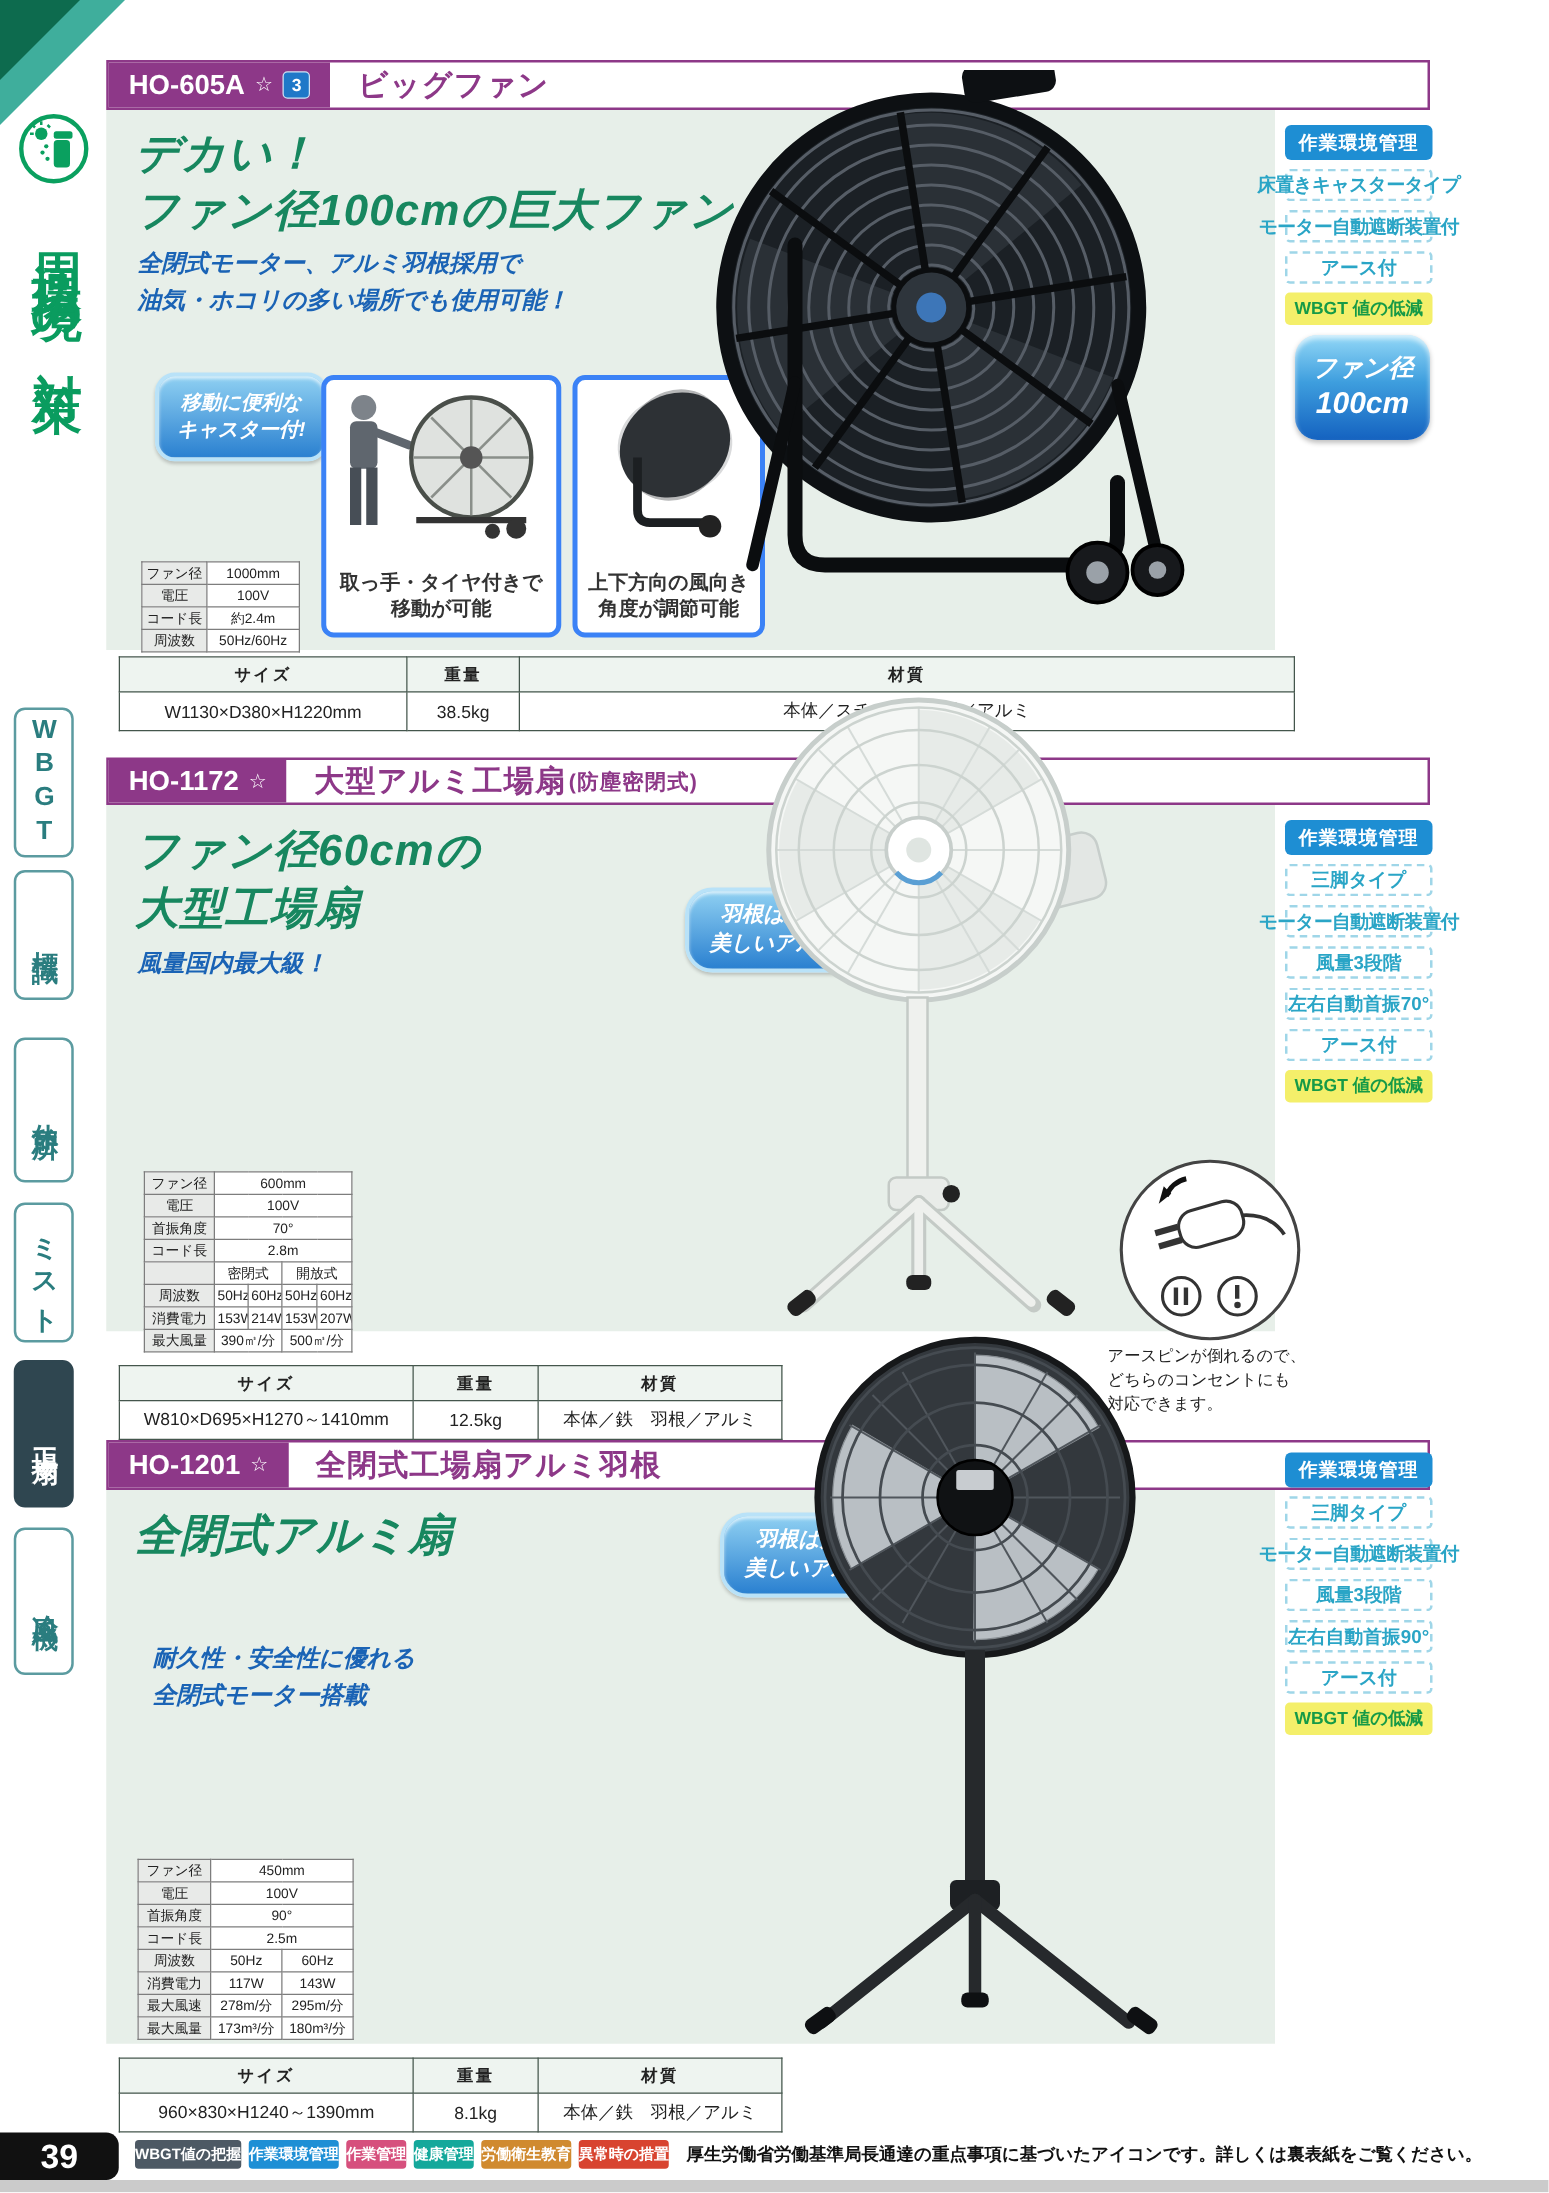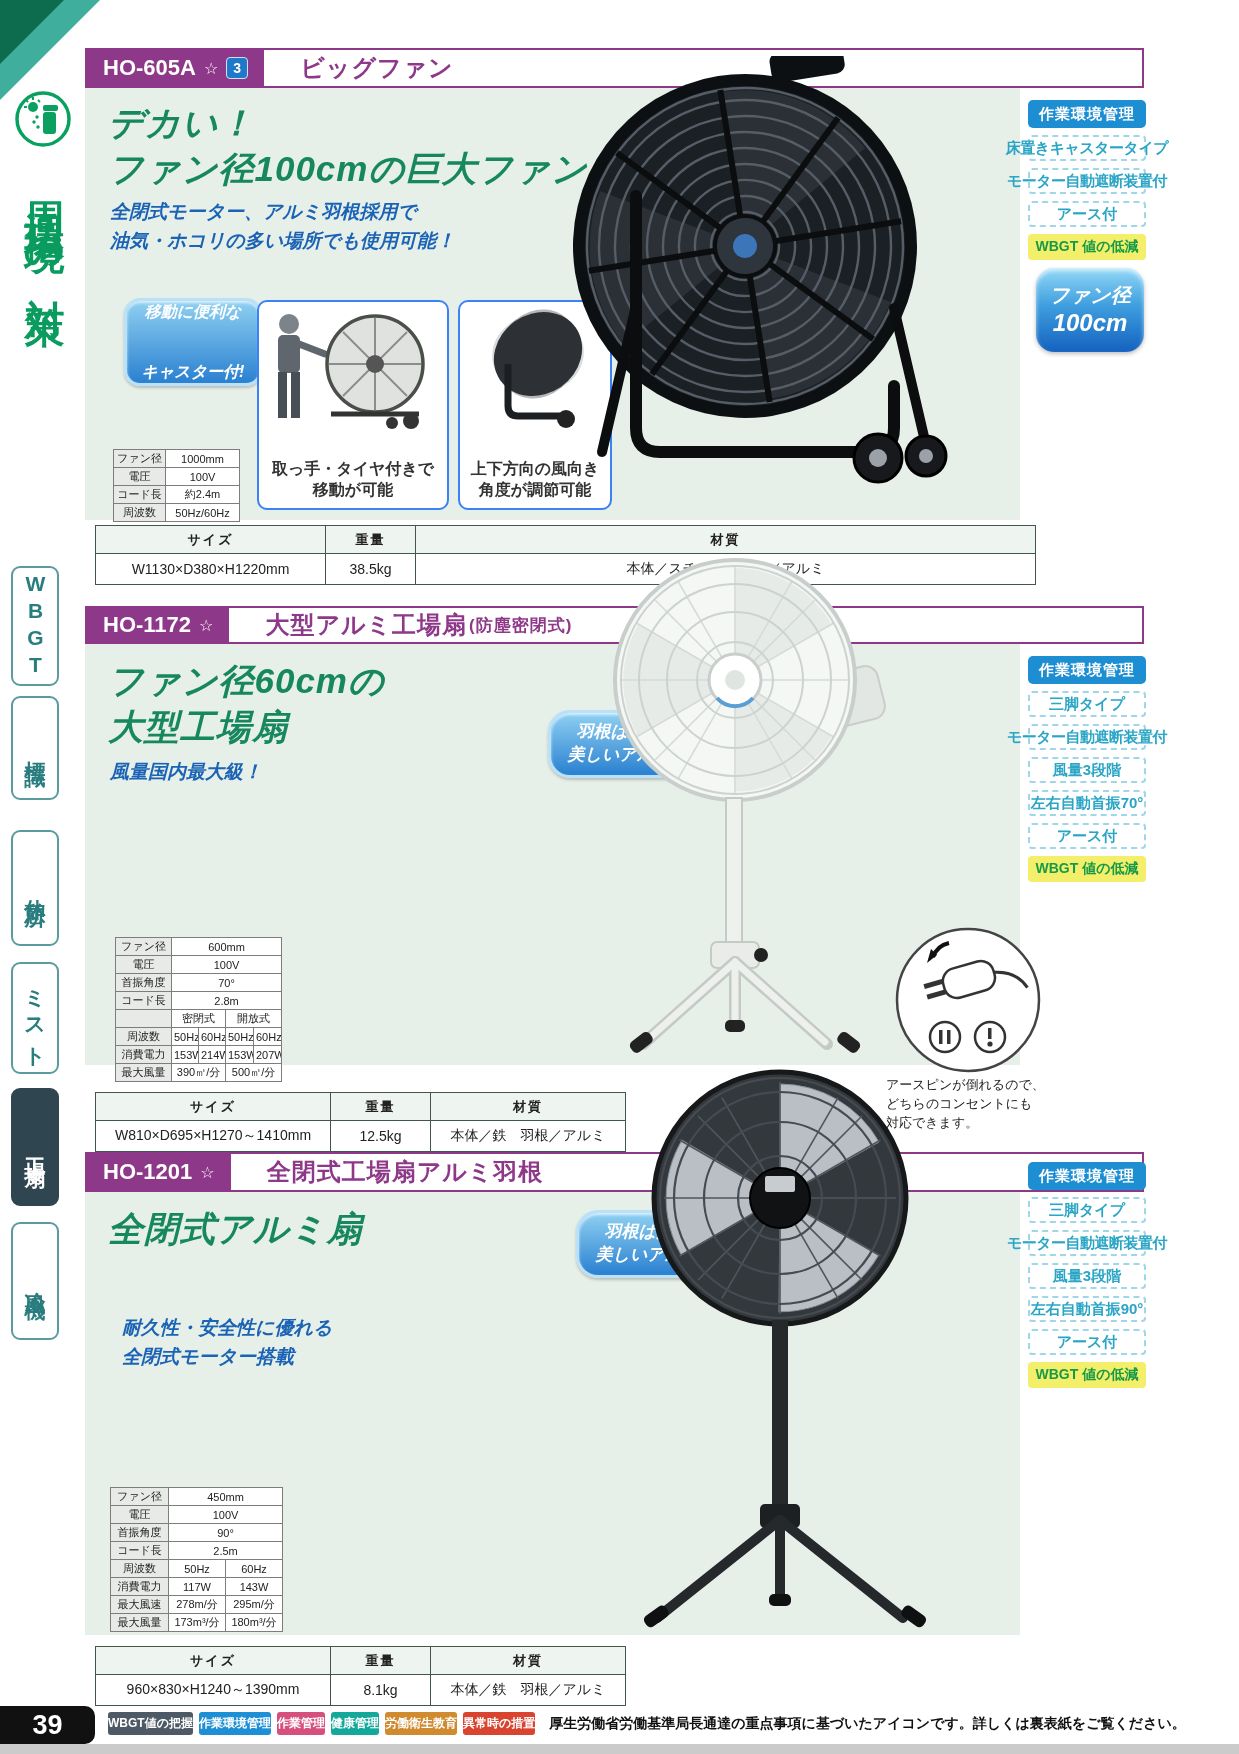--- a/index.html
+++ b/index.html
@@ -21,21 +21,21 @@
 
   
   .hdr{position:absolute;left:85px;width:1059px;height:40px;border:2px solid #8d3888;background:#fff;
        display:flex;align-items:stretch;box-sizing:border-box;}
   .hdr .model{background:#8d3888;color:#fff;display:flex;align-items:center;gap:8px;padding:0 16px;
               font-weight:bold;font-size:22px;}
   .hdr .star{font-size:16px;font-weight:normal;}
   .legend-num{background:#1f78c8;border:1px solid #cfe3f5;color:#fff;font-size:14px;font-weight:bold;
               width:20px;height:20px;border-radius:4px;display:flex;align-items:center;justify-content:center;}
   .hdr .title{color:#8d3888;font-weight:bold;font-size:24px;display:flex;align-items:center;
-              padding-left:36px;letter-spacing:1px;}
+              padding-left:22px;letter-spacing:1px;}
   .hdr .title .note{font-size:17px;margin-left:2px;}
   .h1{top:48px;} .h2{top:606px;height:38px;} .h3{top:1152px;}
 
   .panel{position:absolute;left:85px;width:935px;background:#e7efe9;}
   .p1{top:88px;height:432px;} .p2{top:644px;height:421px;} .p3{top:1192px;height:443px;}
 
   .headline{position:absolute;color:#17875f;font-style:italic;font-weight:bold;font-size:35px;
             line-height:1.32;letter-spacing:1px;}
   .subtext{position:absolute;color:#1a63b5;font-style:italic;font-weight:bold;font-size:19px;line-height:1.5;}
 
@@ -53,26 +53,26 @@
             background:linear-gradient(180deg,#93d8f7,#3e9ede 45%,#1462c0);
             box-shadow:inset 0 3px 4px rgba(255,255,255,.65),0 2px 4px rgba(0,0,0,.25);
             color:#fff;font-style:italic;font-weight:bold;display:flex;flex-direction:column;
             align-items:center;justify-content:center;line-height:1.25;}
   .fanbadge .l1{font-size:20px;} .fanbadge .l2{font-size:24px;}
 
   .callout,.bubble{position:absolute;border-radius:16px;background:linear-gradient(180deg,#8fd0f2,#2a80d0);
             border:3px solid #b9e2f8;box-shadow:inset 0 2px 3px rgba(255,255,255,.7),0 2px 3px rgba(0,0,0,.2);
             color:#fff;font-style:italic;font-weight:bold;display:flex;flex-direction:column;
             align-items:center;justify-content:center;line-height:1.35;box-sizing:border-box;}
-  .callout{left:124px;top:298px;width:138px;height:88px;font-size:16px;justify-content:space-between;}
+  .callout{left:124px;top:298px;width:138px;height:71px;font-size:16px;}
   .bubble{font-size:17px;border-radius:22px;}
   .bub2{left:548px;top:710px;width:160px;height:68px;}
   .bub3{left:576px;top:1210px;width:160px;height:68px;}
 
-  .inset{position:absolute;background:#fff;border:2px solid #3b82f6;border-radius:10px;box-sizing:border-box;}
+  .inset{position:absolute;background:#fff;border:4px solid #3b82f6;border-radius:10px;box-sizing:border-box;}
   .insetA{left:257px;top:300px;width:192px;height:210px;}
   .insetB{left:458px;top:300px;width:154px;height:210px;}
   .inset .cap{position:absolute;left:0;right:0;bottom:7px;text-align:center;font-weight:bold;
               font-size:16px;line-height:1.3;color:#333;}
 
   
   .spec{position:absolute;border-collapse:collapse;font-size:11px;color:#222;background:#fff;table-layout:fixed;}
   .spec th,.spec td{border:1px solid #7d7d7d;text-align:center;padding:1px 2px;font-weight:normal;height:13px;
                     overflow:hidden;white-space:nowrap;}
   .spec th{background:#e8eae8;}

